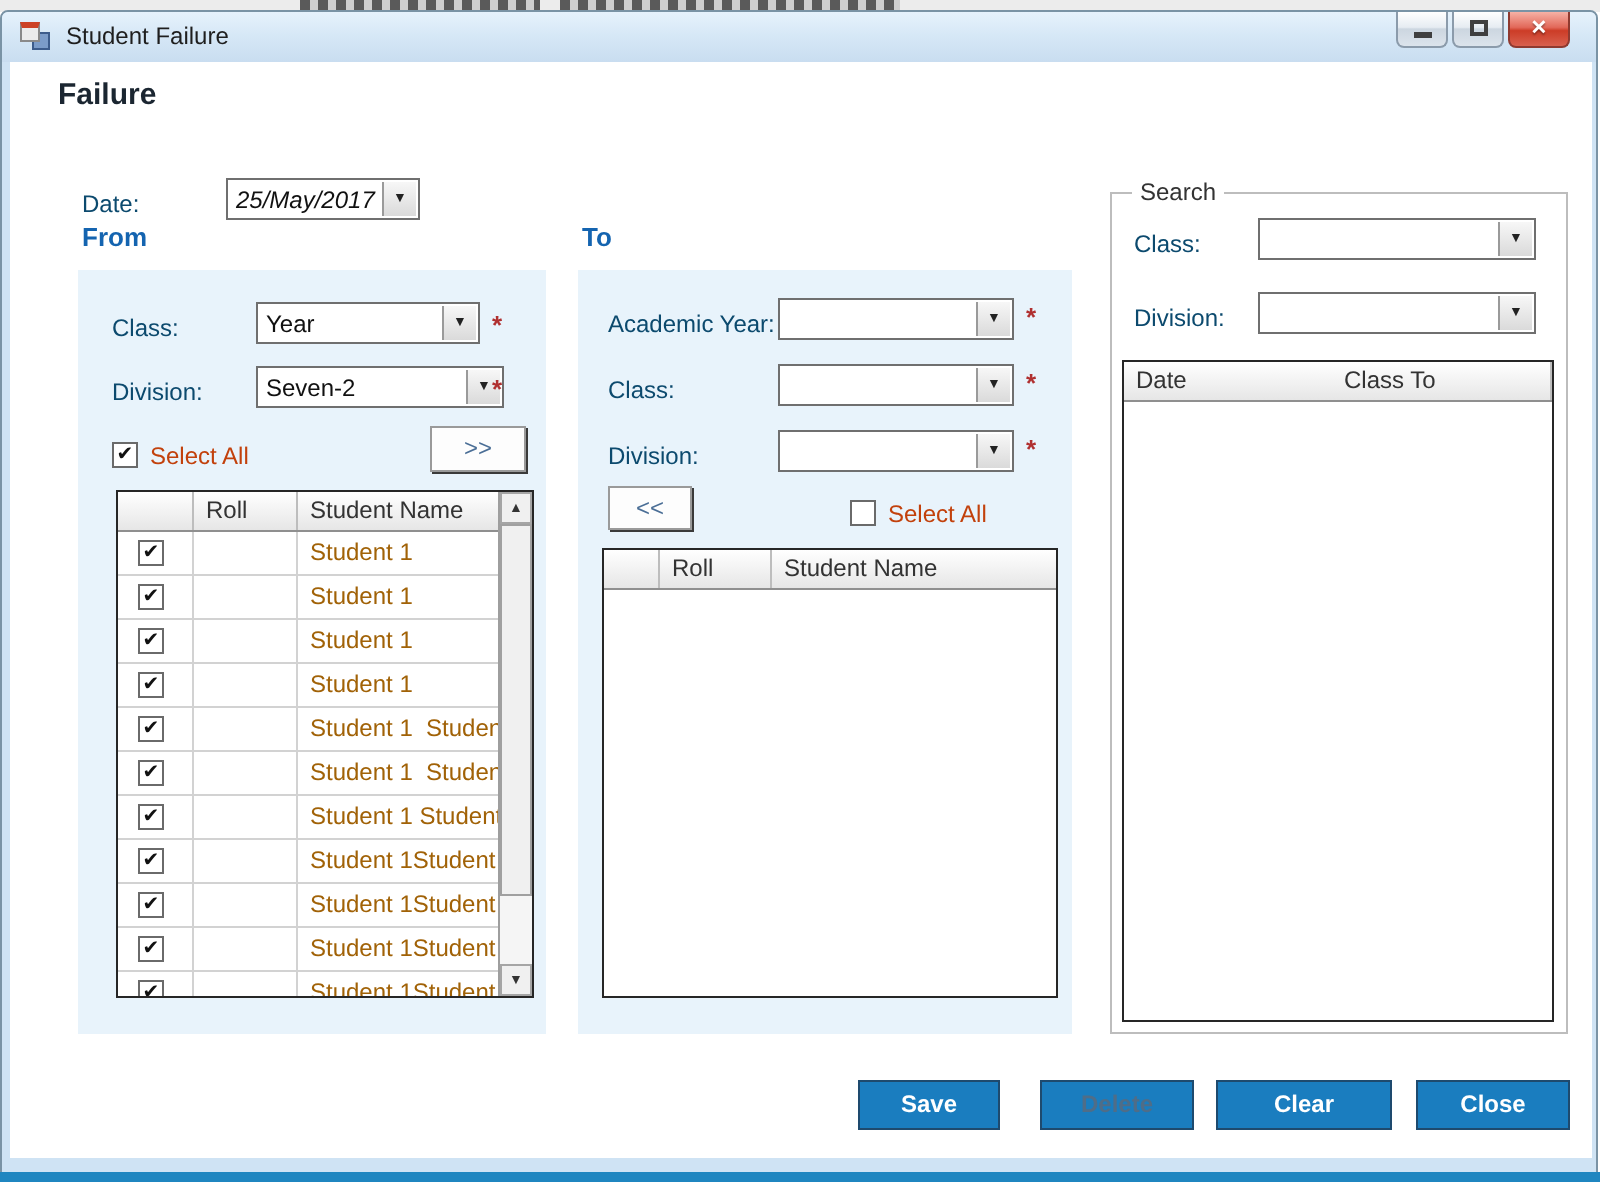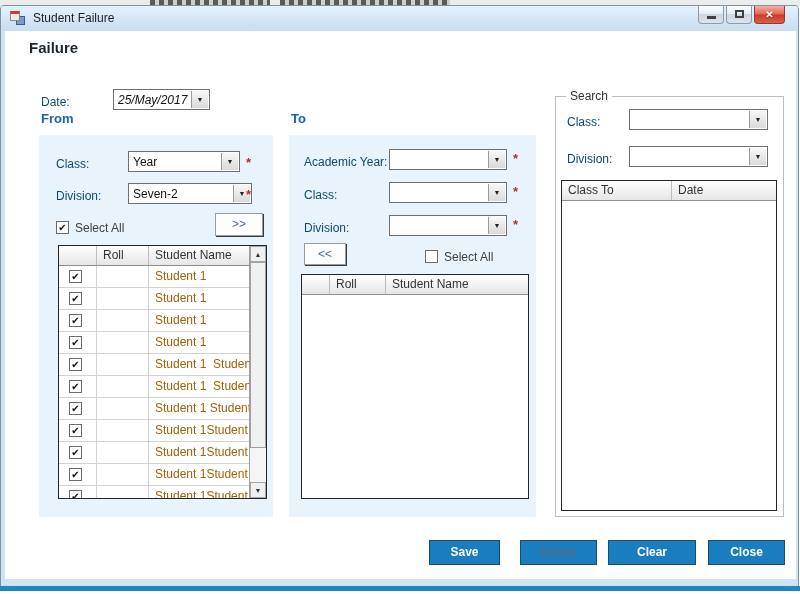--- a/index.html
+++ b/index.html
@@ -57,21 +57,21 @@
     background:linear-gradient(#f7f7f7,#dadada); border-left:1px solid #9a9a9a;
     display:flex; align-items:center; justify-content:center; }
   .combo-arrow::after { content:"▼"; font-size:7px; color:#222; }
 
   .req { position:absolute; font-size:13px; font-weight:bold; color:#b03030; }
 
   
   .checkbox { position:absolute; width:13px; height:13px; background:#fff; border:1px solid #6a6a6a;
     font-size:10px; line-height:11px; text-align:center; color:#111; }
   .checkbox.checked::after { content:"✔"; }
-  .cb-label { position:absolute; font-size:12px; color:#404040; }
+  .cb-label { position:absolute; font-size:12px; color:#c2410c; }
 
   .move-btn { position:absolute; background:#fdfdfd; border:1px solid #9a9a9a;
     box-shadow:1px 1px 0 #3a3a3a; font-size:12px; color:#4a6e96; text-align:center; line-height:20px; }
 
   
   .grid { position:absolute; background:#fff; border:1px solid #262626; overflow:hidden; }
   .grid-header { display:flex; height:20px; background:linear-gradient(#ffffff,#e6e6e6);
     border-bottom:1px solid #8f8f8f; font-size:12px; color:#333; }
   .grid-header .hcell { border-right:1px solid #bdbdbd; padding:2px 0 0 6px; white-space:pre; overflow:hidden; }
   .grid-body { position:relative; overflow:hidden; }
@@ -279,22 +279,22 @@
       </div>
 
       <span class="lbl" style="left:562px; top:121px;">Division:</span>
       <div class="combo" style="left:624px; top:115px; width:139px;">
         <span class="combo-value"></span>
         <span class="combo-arrow"></span>
       </div>
 
       <div class="grid" style="left:556px; top:149px; width:216px; height:331px;">
         <div class="grid-header">
+          <div class="hcell" style="flex:1; border-right:none;">Date</div>
           <div class="hcell" style="width:110px;">Class To</div>
-          <div class="hcell" style="flex:1; border-right:none;">Date</div>
         </div>
         <div class="grid-body" style="height:309px;"></div>
       </div>
 
       <div class="btn" style="left:424px; width:71px;">Save</div>
       <div class="btn" style="left:603px; width:88px;">Clear</div>
       <div class="btn disabled" style="left:515px; width:77px;">Delete</div>
       <div class="btn" style="left:703px; width:77px;">Close</div>
 
     </div>

